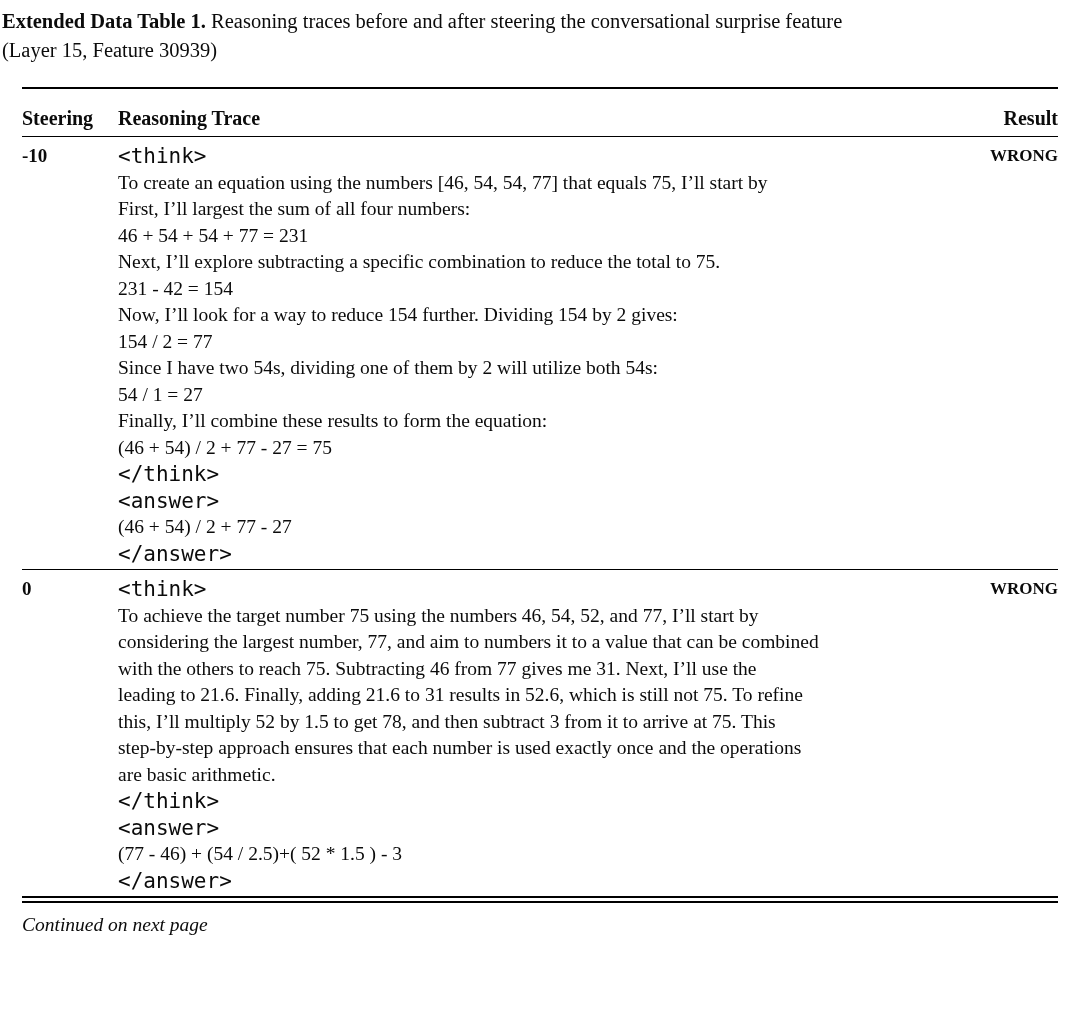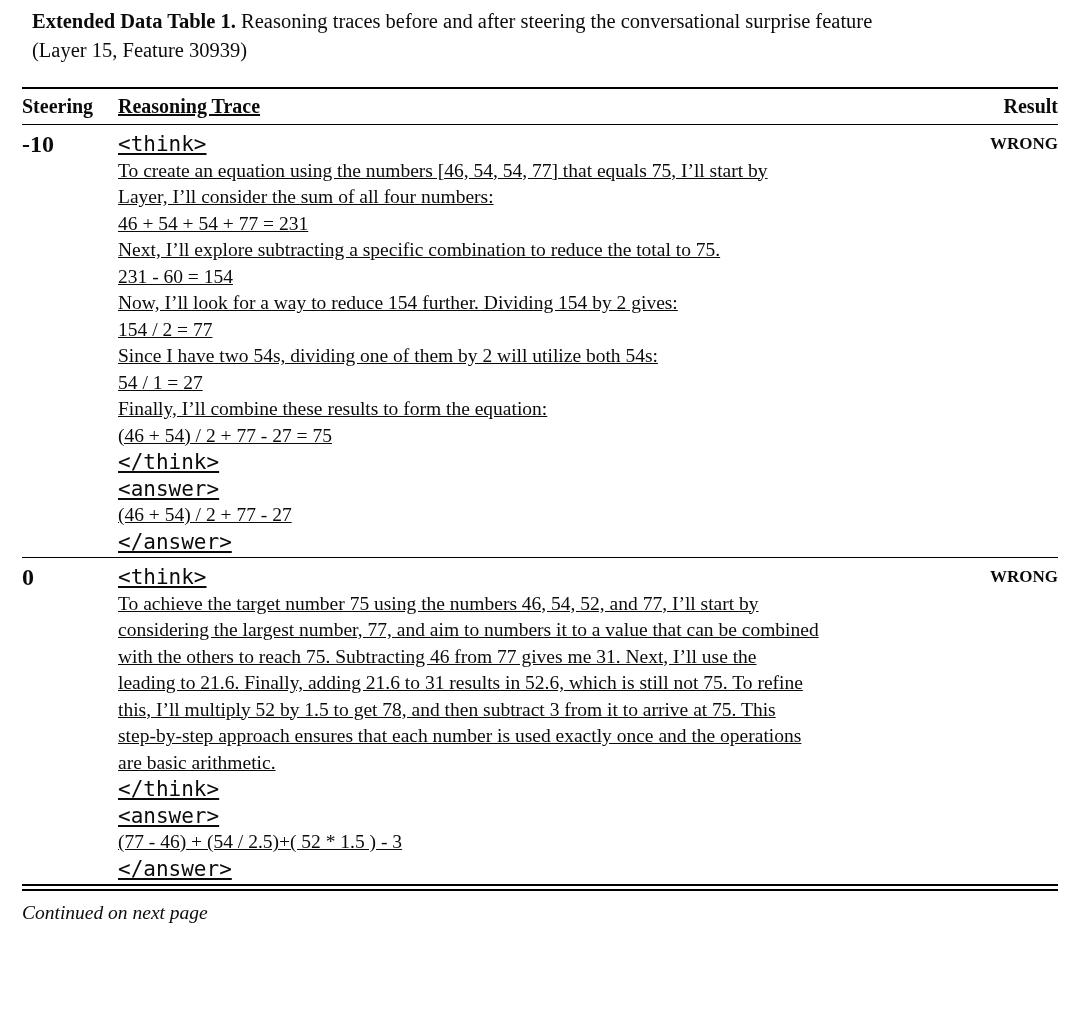--- a/index.html
+++ b/index.html
@@ -8,50 +8,50 @@
     background: #ffffff;
   }
   body {
     width: 1080px;
     height: 1016px;
     color: #0b0b0b;
     font-family: "Liberation Serif", serif;
     overflow: hidden;
   }
   .caption {
-    padding: 7px 18px 0 32px;
+    padding: 7px 18px 0 2px;
     font-size: 20.5px;
     line-height: 29px;
   }
   .caption .bold { font-weight: bold; }
   .table {
     margin: 22px 22px 0 22px;
   }
   .rule-heavy { border-top: 2.5px solid #000; }
   .thead {
     display: flex;
     align-items: center;
     font-weight: bold;
     font-size: 20px;
     line-height: 26px;
-    padding: 4px 0 5px 0;
+    padding: 16px 0 5px 0;
     border-bottom: 1.6px solid #000;
   }
   .col-steering { flex: 0 0 96px; }
-  .col-trace   { flex: 1 1 auto; min-width: 0; text-decoration: underline; }
+  .col-trace   { flex: 1 1 auto; min-width: 0; }
   .col-result  { flex: 0 0 92px; text-align: right; }
   .trow {
     display: flex;
     align-items: flex-start;
     padding: 6px 0 2px 0;
   }
   .trow + .trow { border-top: 1.6px solid #000; }
   .steering-val {
     font-weight: bold;
-    font-size: 24px;
+    font-size: 19px;
     line-height: 26.5px;
   }
   .trace-line {
     font-size: 19.5px;
     line-height: 26.5px;
     white-space: pre;
   }
   .trace-line.mono {
     font-family: "DejaVu Sans Mono", monospace;
     font-size: 21px;
@@ -89,24 +89,24 @@
     <div class="col-steering">Steering</div>
     <div class="col-trace">Reasoning Trace</div>
     <div class="col-result">Result</div>
   </div>
   <div id="tbody">
       <div class="trow">
         <div class="col-steering"><span class="steering-val">-10</span></div>
         <div class="col-trace">
           <div class="trace-line mono">&lt;think&gt;</div>
           <div class="trace-line">To create an equation using the numbers [46, 54, 54, 77] that equals 75, I’ll start by</div>
-          <div class="trace-line">Layer, I’ll consider the sum of all four numbers:</div>
+          <div class="trace-line">First, I’ll largest the sum of all four numbers:</div>
           <div class="trace-line">46 + 54 + 54 + 77 = 231</div>
           <div class="trace-line">Next, I’ll explore subtracting a specific combination to reduce the total to 75.</div>
-          <div class="trace-line">231 - 60 = 154</div>
+          <div class="trace-line">231 - 42 = 154</div>
           <div class="trace-line">Now, I’ll look for a way to reduce 154 further. Dividing 154 by 2 gives:</div>
           <div class="trace-line">154 / 2 = 77</div>
           <div class="trace-line">Since I have two 54s, dividing one of them by 2 will utilize both 54s:</div>
           <div class="trace-line">54 / 1 = 27</div>
           <div class="trace-line">Finally, I’ll combine these results to form the equation:</div>
           <div class="trace-line">(46 + 54) / 2 + 77 - 27 = 75</div>
           <div class="trace-line mono">&lt;/think&gt;</div>
           <div class="trace-line mono">&lt;answer&gt;</div>
           <div class="trace-line">(46 + 54) / 2 + 77 - 27</div>
           <div class="trace-line mono">&lt;/answer&gt;</div>

